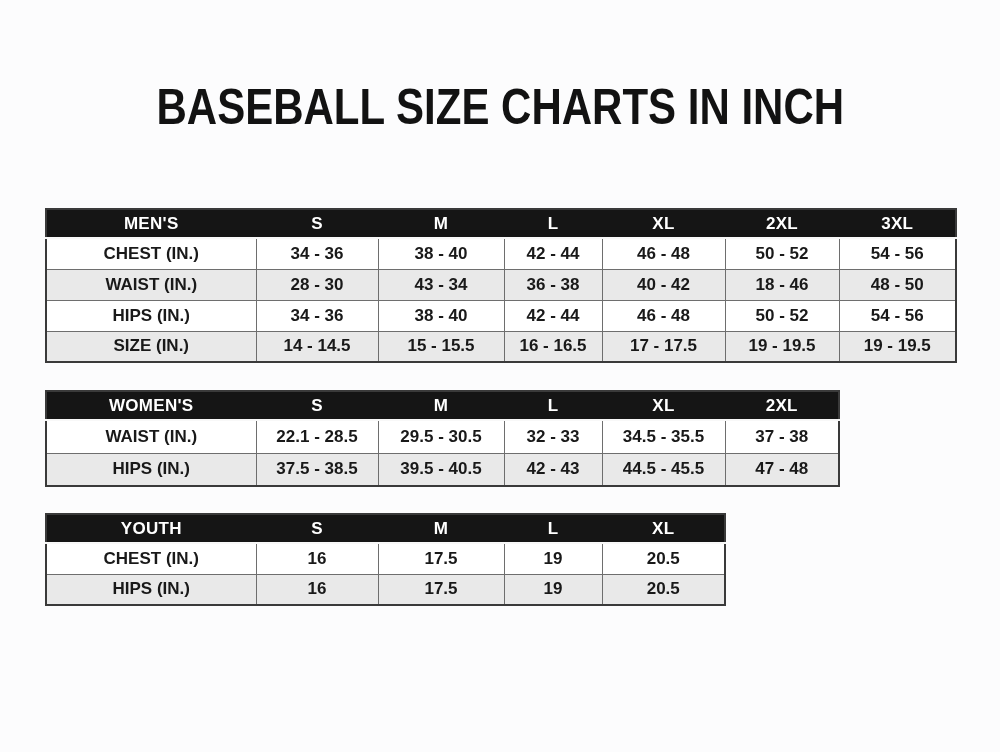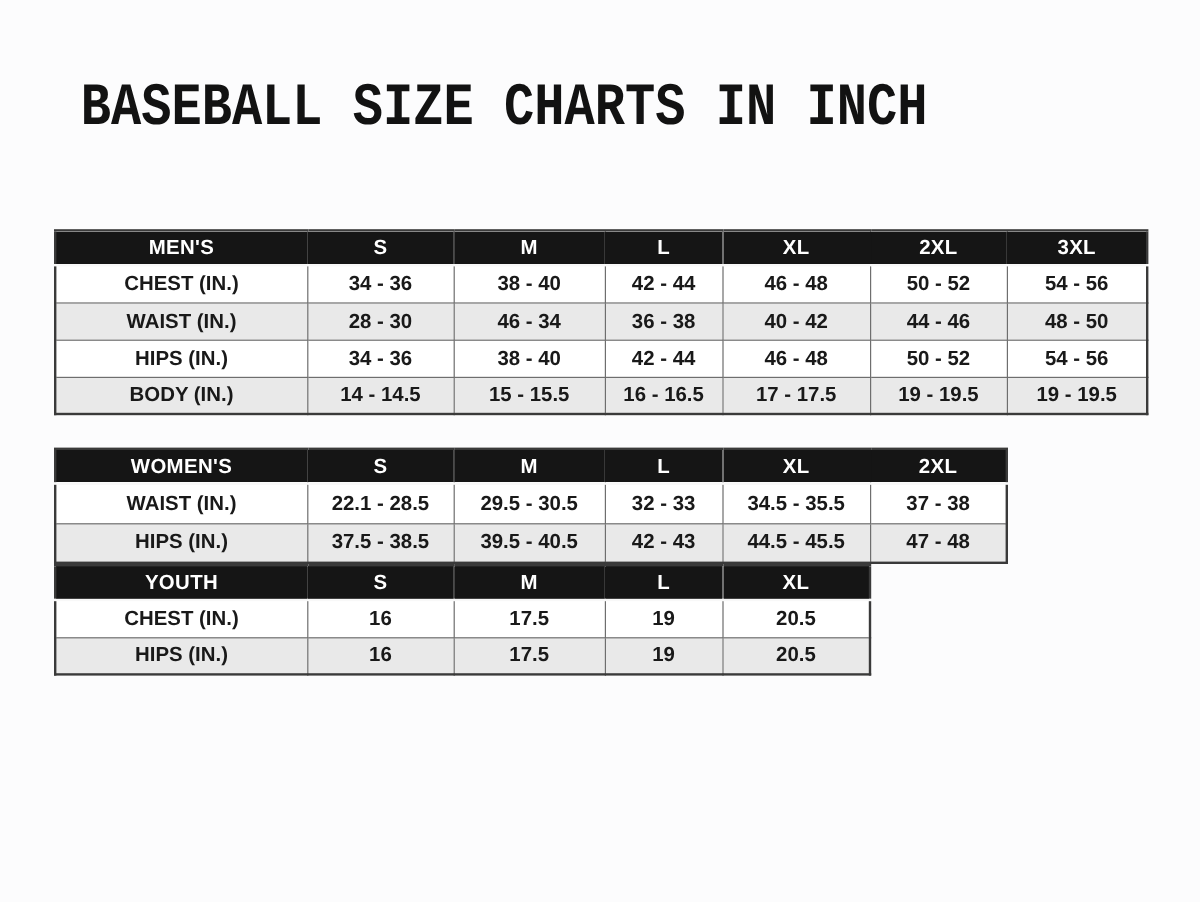--- a/index.html
+++ b/index.html
@@ -3,44 +3,43 @@
 <meta charset="utf-8">
 <style>
   * { margin: 0; padding: 0; box-sizing: border-box; }
   html, body {
     width: 1000px; height: 752px;
     background: #fcfcfd;
     font-family: "Liberation Sans", sans-serif;
     overflow: hidden;
   }
   .title-wrap {
-    margin-top: 62px;
-    text-align: left;
-    font-family: Liberation Mono, monospace;
+    margin-top: 78px;
+    text-align: center;
   }
   .title-text {
     display: inline-block;
     font-size: 50px;
     font-weight: bold;
     color: #121212;
     letter-spacing: 0px;
     transform: scaleX(0.84);
     transform-origin: center;
     white-space: nowrap;
   }
   .tables-area { margin-left: 45px; }
   table.size-table {
     border-collapse: collapse;
     table-layout: fixed;
     border: 2px solid #3a3a3a;
     background: #ffffff;
   }
   #table-mens   { width: 910px; margin-top: 72px; border-radius: 30px; }
   #table-womens { width: 793px; margin-top: 27px; padding-left: 36px; }
-  #table-youth  { width: 679px; }
+  #table-youth  { width: 679px; margin-top: 26px; }
   col.c0 { width: 210px; }
   col.c1 { width: 122px; }
   col.c2 { width: 126px; }
   col.c3 { width: 98px; }
   col.c4 { width: 123px; }
   col.c5 { width: 114px; }
   col.c6 { width: 117px; }
   .size-table th, .size-table td {
     text-align: center;
     vertical-align: middle;
@@ -100,37 +99,37 @@
           <td>34 - 36</td>
           <td>38 - 40</td>
           <td>42 - 44</td>
           <td>46 - 48</td>
           <td>50 - 52</td>
           <td>54 - 56</td>
         </tr>
         <tr>
           <th>WAIST (IN.)</th>
           <td>28 - 30</td>
-          <td>46 - 34</td>
+          <td>43 - 34</td>
           <td>36 - 38</td>
           <td>40 - 42</td>
-          <td>44 - 46</td>
+          <td>18 - 46</td>
           <td>48 - 50</td>
         </tr>
         <tr>
           <th>HIPS (IN.)</th>
           <td>34 - 36</td>
           <td>38 - 40</td>
           <td>42 - 44</td>
           <td>46 - 48</td>
           <td>50 - 52</td>
           <td>54 - 56</td>
         </tr>
         <tr>
-          <th>BODY (IN.)</th>
+          <th>SIZE (IN.)</th>
           <td>14 - 14.5</td>
           <td>15 - 15.5</td>
           <td>16 - 16.5</td>
           <td>17 - 17.5</td>
           <td>19 - 19.5</td>
           <td>19 - 19.5</td>
         </tr>
       </tbody>
     </table>
 

